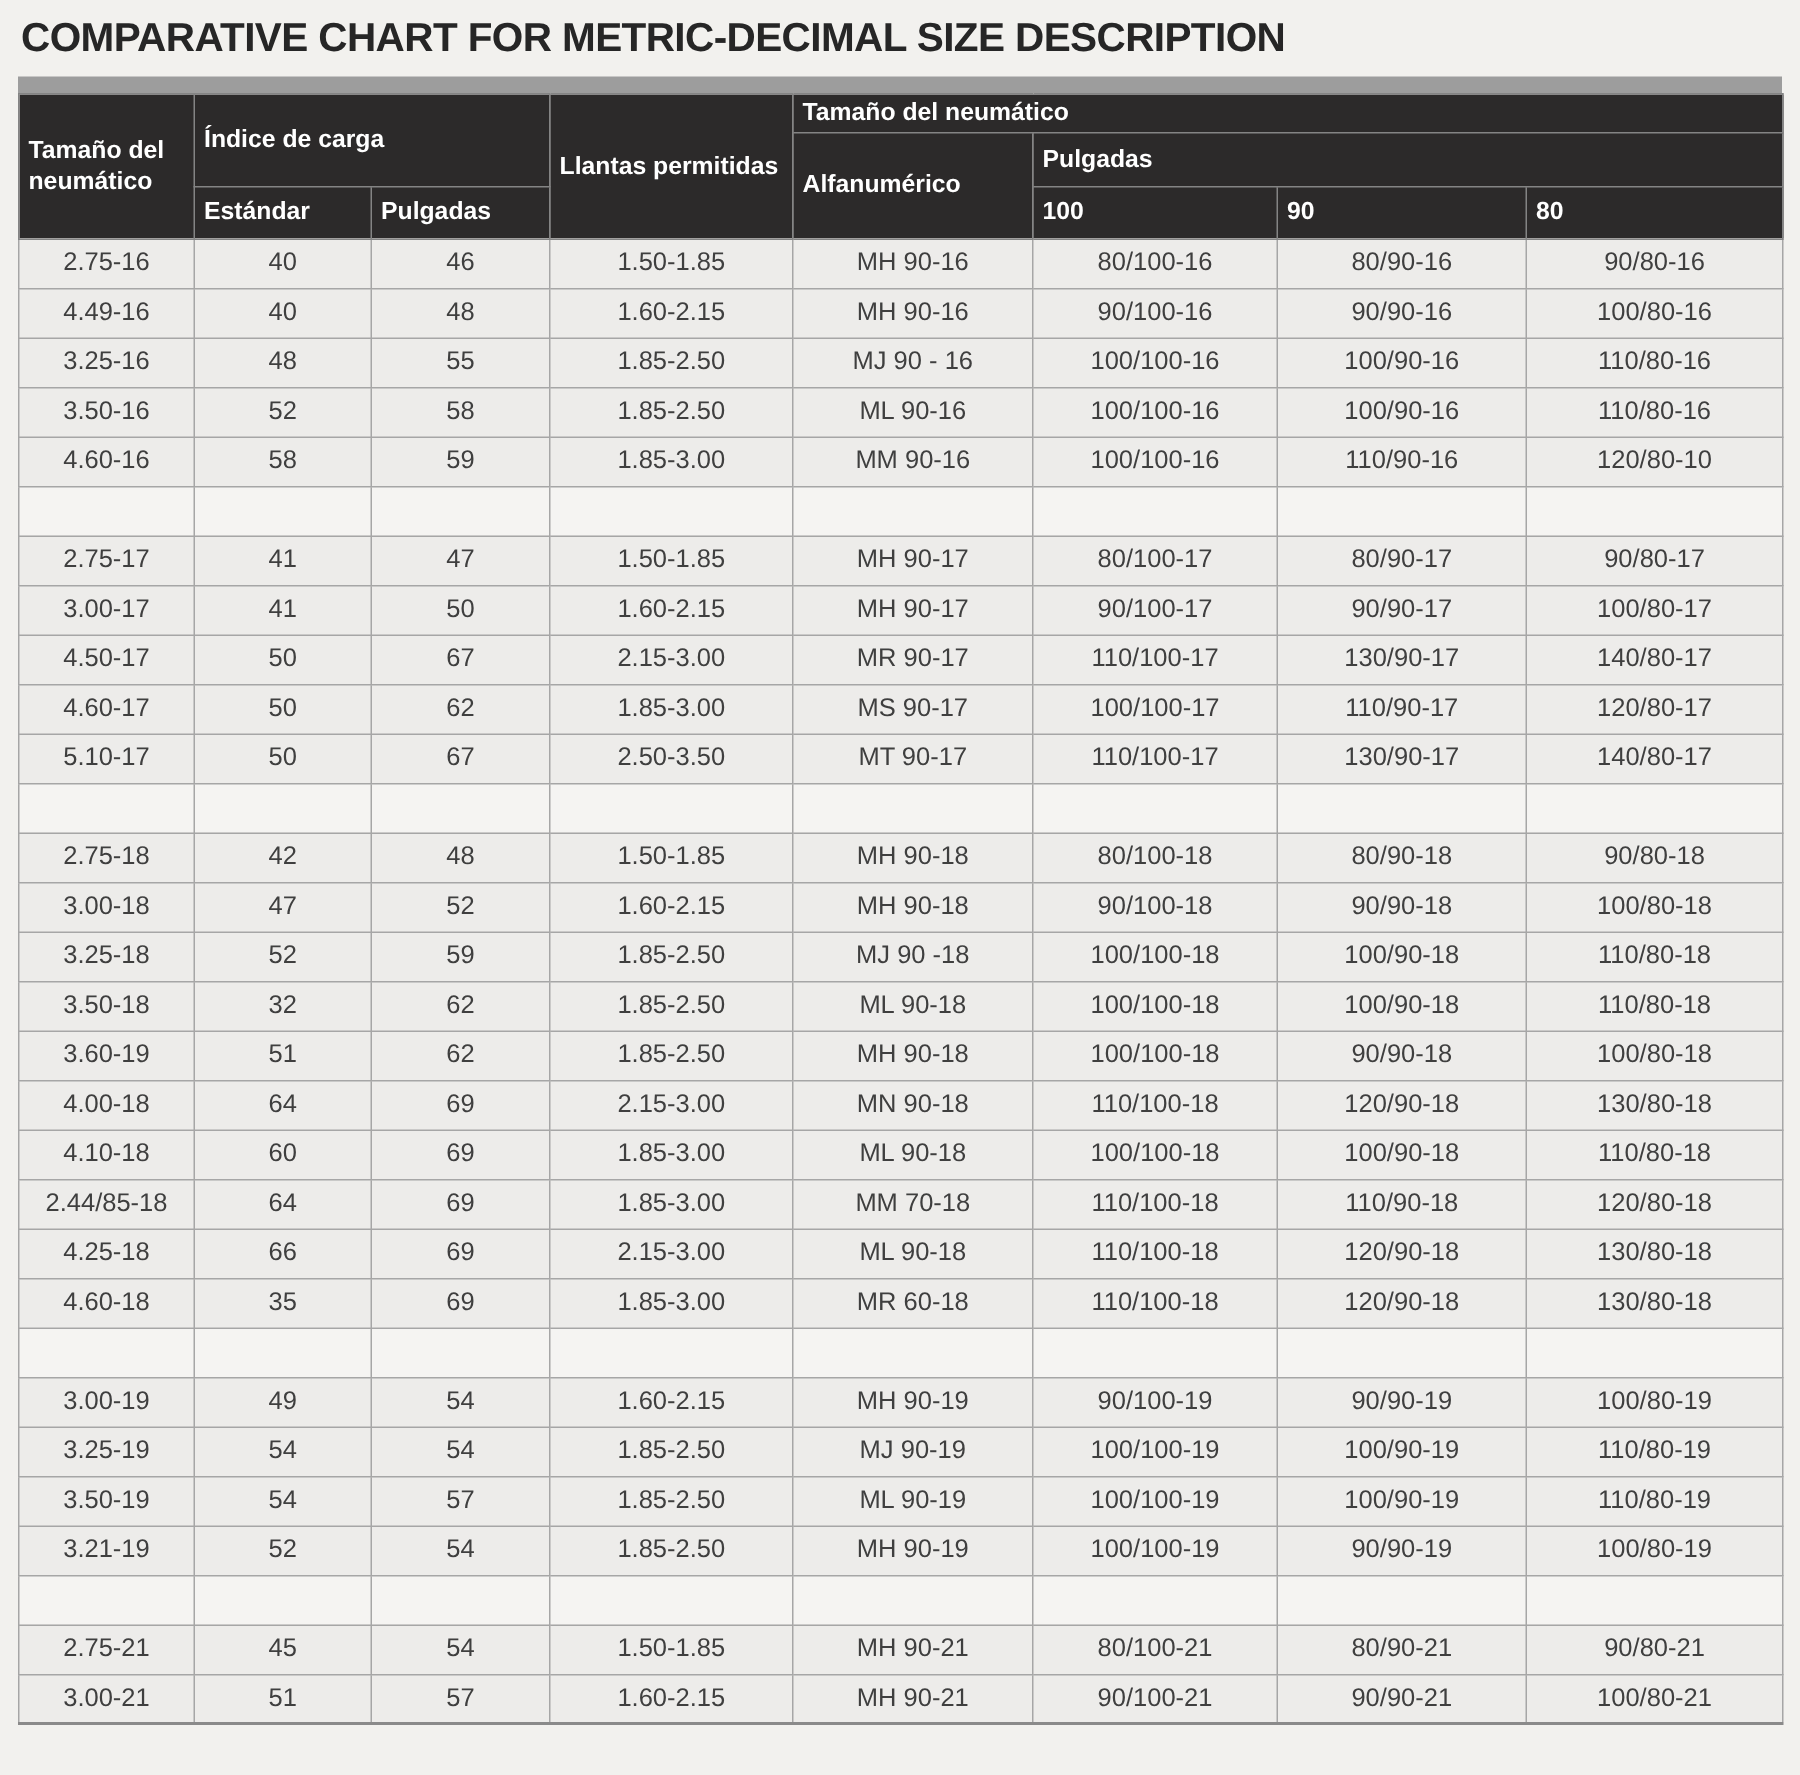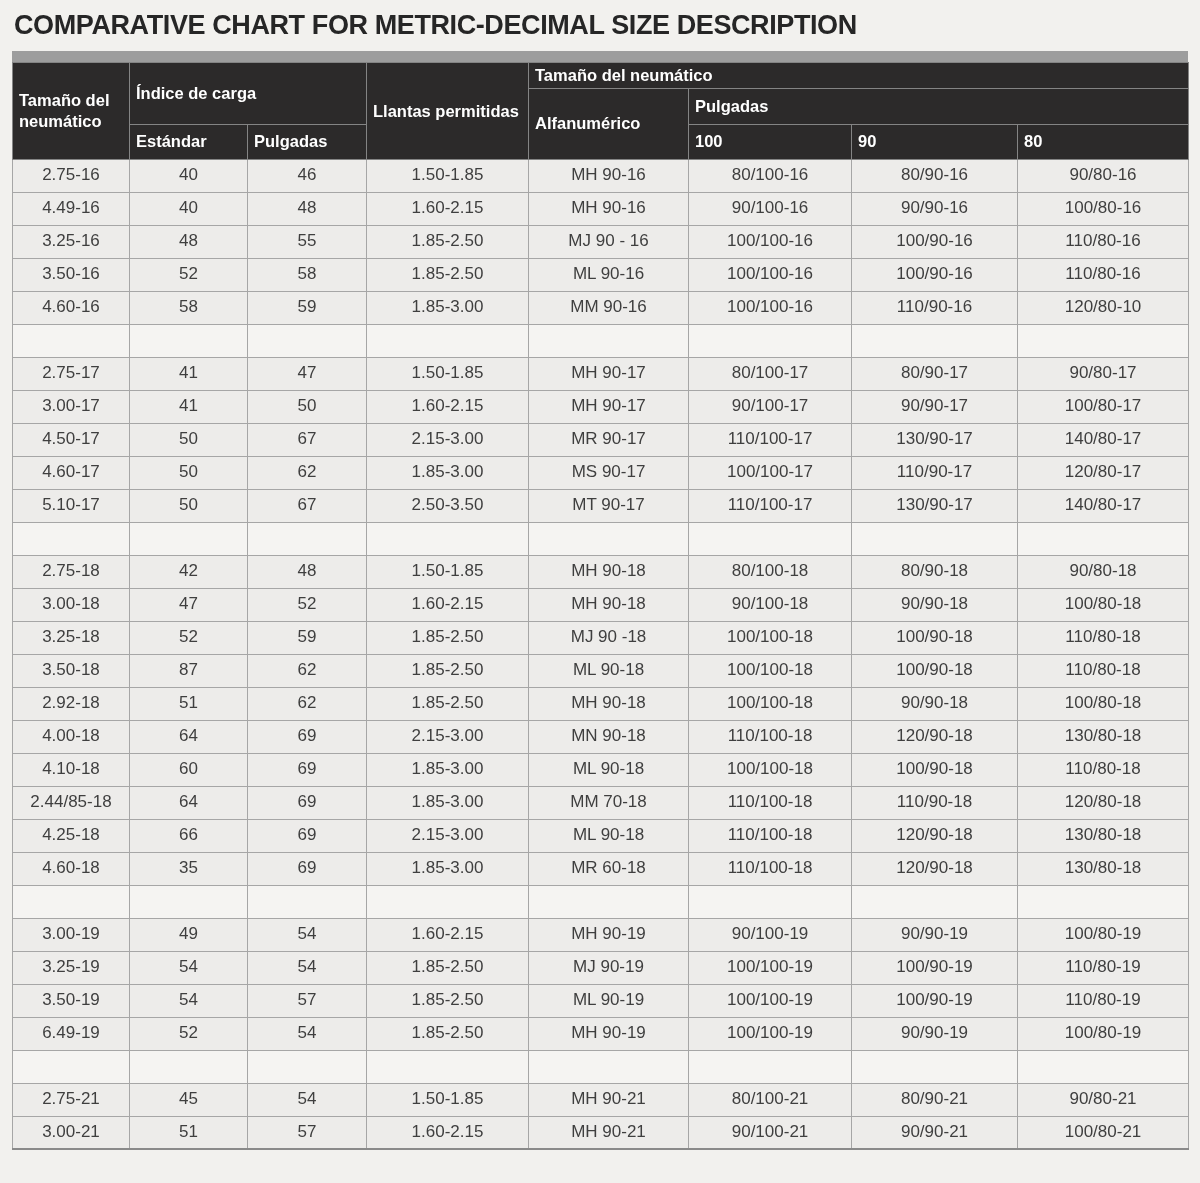--- a/index.html
+++ b/index.html
@@ -228,30 +228,30 @@
           <td>52</td>
           <td>59</td>
           <td>1.85-2.50</td>
           <td>MJ 90 -18</td>
           <td>100/100-18</td>
           <td>100/90-18</td>
           <td>110/80-18</td>
         </tr>
         <tr>
           <td>3.50-18</td>
-          <td>87</td>
+          <td>32</td>
           <td>62</td>
           <td>1.85-2.50</td>
           <td>ML 90-18</td>
           <td>100/100-18</td>
           <td>100/90-18</td>
           <td>110/80-18</td>
         </tr>
         <tr>
-          <td>2.92-18</td>
+          <td>3.60-19</td>
           <td>51</td>
           <td>62</td>
           <td>1.85-2.50</td>
           <td>MH 90-18</td>
           <td>100/100-18</td>
           <td>90/90-18</td>
           <td>100/80-18</td>
         </tr>
         <tr>
           <td>4.00-18</td>
@@ -337,21 +337,21 @@
           <td>3.50-19</td>
           <td>54</td>
           <td>57</td>
           <td>1.85-2.50</td>
           <td>ML 90-19</td>
           <td>100/100-19</td>
           <td>100/90-19</td>
           <td>110/80-19</td>
         </tr>
         <tr>
-          <td>6.49-19</td>
+          <td>3.21-19</td>
           <td>52</td>
           <td>54</td>
           <td>1.85-2.50</td>
           <td>MH 90-19</td>
           <td>100/100-19</td>
           <td>90/90-19</td>
           <td>100/80-19</td>
         </tr>
         <tr class="sep-row">
           <td></td>

